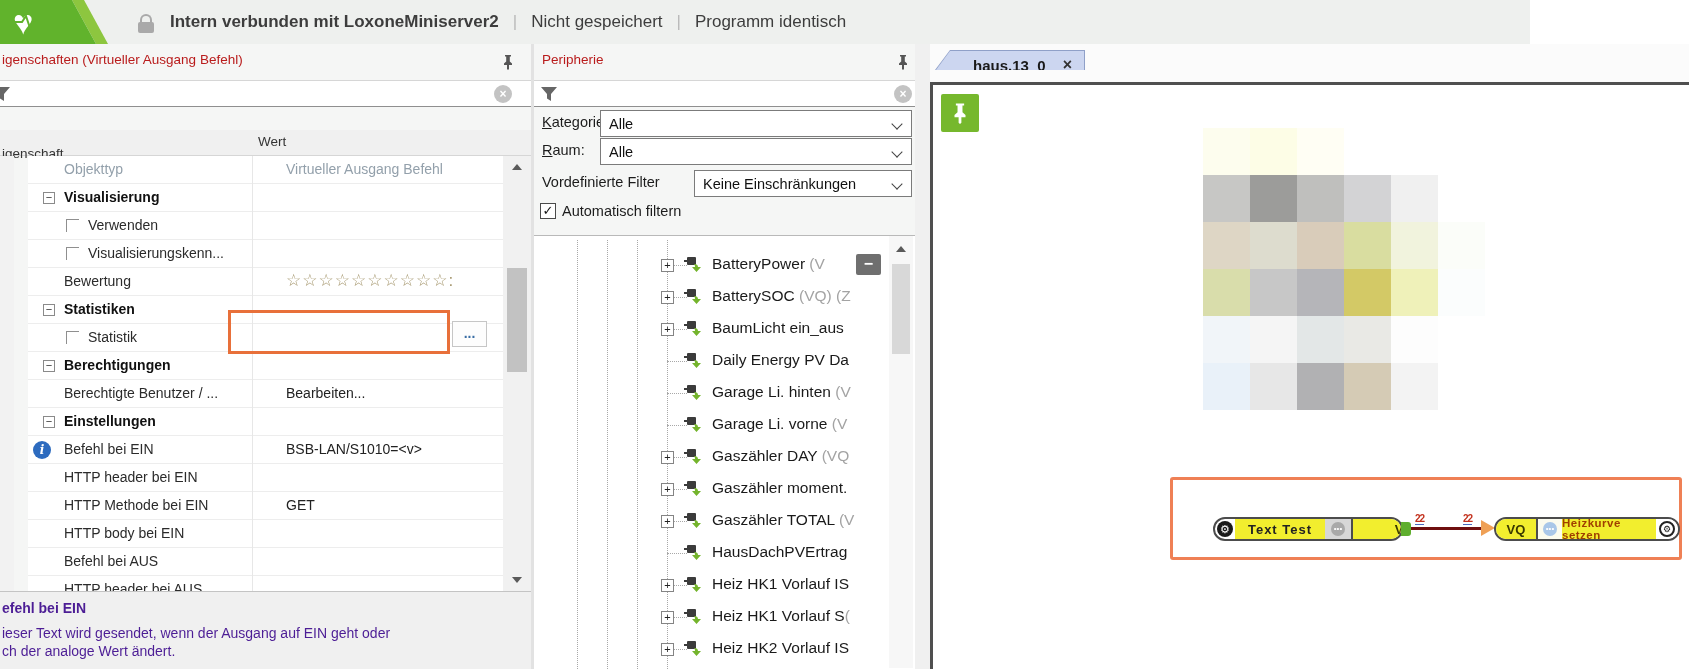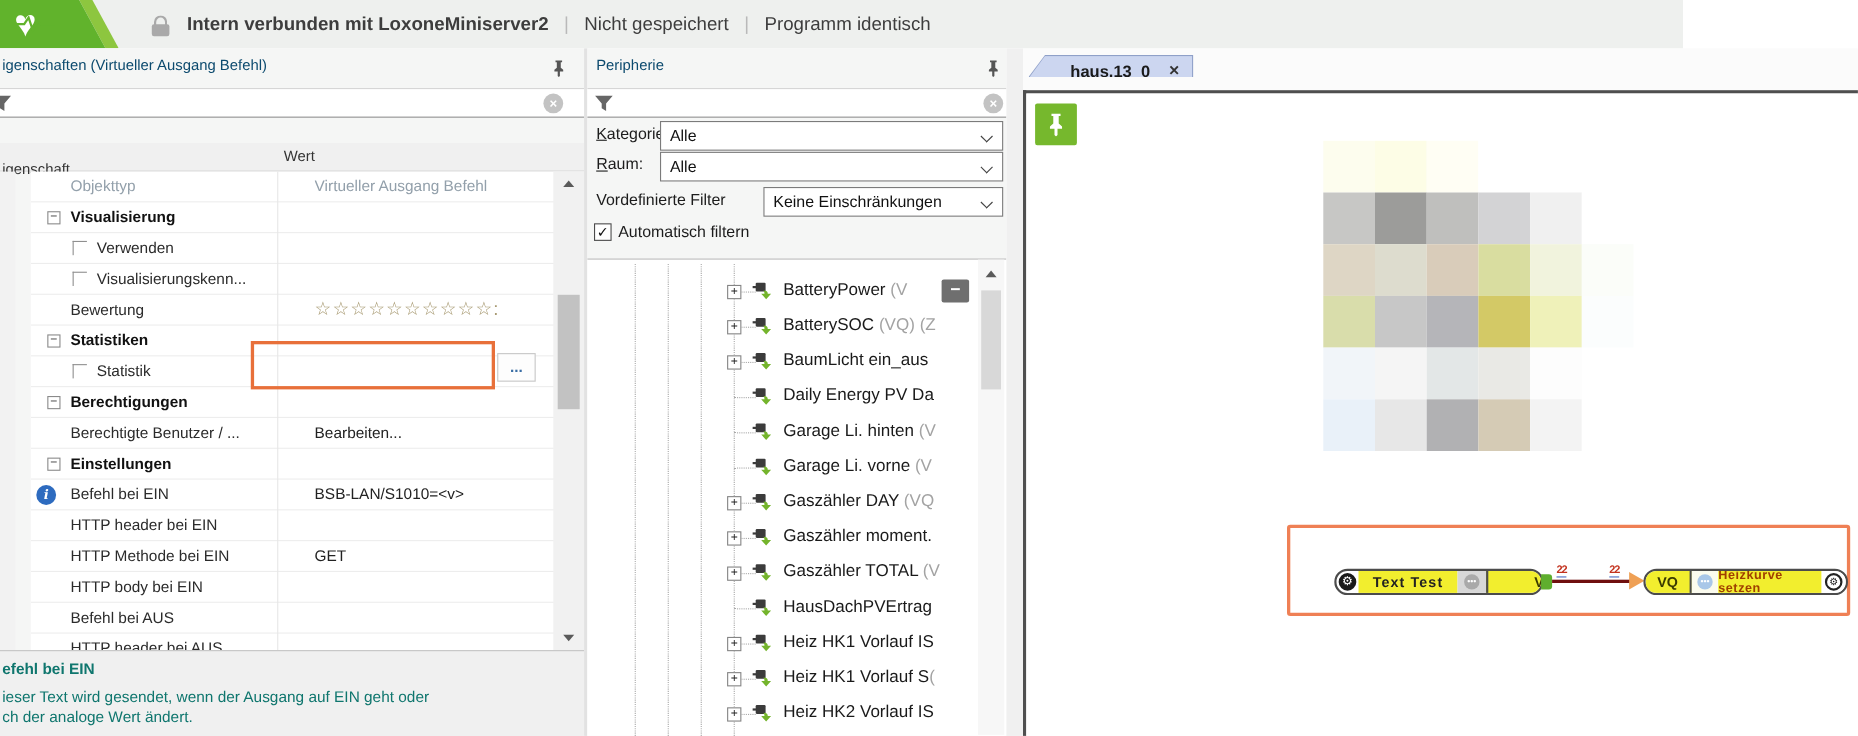--- a/index.html
+++ b/index.html
@@ -16,21 +16,21 @@
   #logo-heart { left:13px; top:0px; font-size:34px; color:#fff; line-height:44px; }
   #logo-pulse { left:10px; top:14px; }
   #lock { left:138px; top:14px; width:16px; height:19px; }
   #lock .shackle { position:absolute; left:2px; top:0; width:12px; height:12px; border:2.5px solid #a9a9a9; border-radius:6px 6px 0 0; border-bottom:none; }
   #lock .lbody { position:absolute; left:0; top:8px; width:16px; height:11px; background:#a9a9a9; border-radius:2px; }
   #titletexts { left:170px; top:0; height:44px; display:flex; align-items:center; gap:14px; font-size:17px; color:#3d3d3d; }
   #titletexts .sep { color:#b9b9b9; font-weight:400; }
   .bold { font-weight:bold; }
 
   
-  .panel-title { font-size:13.5px; color:#0c4a6e; }
+  .panel-title { font-size:13.5px; color:#b91c1c; }
   .pin-ico svg { display:block; }
   .clear-btn { width:18px; height:18px; border-radius:50%; background:#c3c3c3; color:#fff; font-size:12px; font-weight:bold; text-align:center; line-height:18px; }
   .chev { width:8px; height:8px; border-right:1.6px solid #444; border-bottom:1.6px solid #444; transform:rotate(45deg); }
   .tri-up { width:0; height:0; border-left:5px solid transparent; border-right:5px solid transparent; border-bottom:6px solid #5a5a5a; }
   .tri-down { width:0; height:0; border-left:5px solid transparent; border-right:5px solid transparent; border-top:6px solid #5a5a5a; }
 
   
   #props { left:0; top:44px; width:531px; height:625px; background:#f5f6f5; }
   #props-title { left:2px; top:8px; }
   #props-pin { left:501px; top:10px; }
@@ -52,21 +52,21 @@
   .prow .chk { position:absolute; left:38px; top:7px; width:13px; height:13px; border-left:1px solid #8f8f8f; border-top:1px solid #8f8f8f; }
   .prow.check .lbl { left:60px; }
   .prow .info-ico { position:absolute; left:5px; top:5px; width:18px; height:18px; border-radius:50%; background:#2d6bbf; color:#fff; text-align:center; line-height:18px; font-size:12px; font-weight:bold; font-family:"DejaVu Serif", serif; font-style:italic; }
   .prow .stars { position:absolute; left:258px; top:2px; width:192px; overflow:hidden; white-space:nowrap; color:#a89a72; font-size:17px; letter-spacing:1px; }
   #value-highlight { left:228px; top:266px; width:222px; height:44px; border:3px solid #e8703a; z-index:5; }
   #more-btn { left:452px; top:277px; width:35px; height:26px; background:#fdfdfd; border:1px solid #c6c6c6; color:#3a6ea5; font-weight:bold; text-align:center; line-height:22px; font-size:14px; z-index:6; }
   #props-scroll { left:503px; top:112px; width:28px; height:435px; background:#f1f1f1; }
   #props-scroll .sb-up { position:absolute; left:9px; top:8px; }
   #props-scroll .sb-down { position:absolute; left:9px; bottom:8px; }
   #props-scroll .thumb { position:absolute; left:4px; top:112px; width:20px; height:104px; background:#c2c2c2; }
-  #props-help { left:0; top:547px; width:531px; height:78px; background:#f0f0f0; border-top:1px solid #c4c4c4; font-size:14px; color:#0f766e; }
+  #props-help { left:0; top:547px; width:531px; height:78px; background:#f0f0f0; border-top:1px solid #c4c4c4; font-size:14px; color:#4c1d95; }
   #props-help .h-title { position:absolute; left:2px; top:8px; font-weight:bold; }
   #props-help .h-l1 { position:absolute; left:2px; top:33px; }
   #props-help .h-l2 { position:absolute; left:2px; top:51px; }
   #panel-gap1 { left:531px; top:44px; width:3px; height:625px; background:#e2e2e2; }
 
   
   #periph { left:534px; top:44px; width:381px; height:625px; background:#f5f6f5; }
   #periph-title { left:8px; top:8px; }
   #periph-pin { left:362px; top:10px; }
   #periph-filter { left:0; top:36px; width:381px; height:27px; background:#fff; border-top:1px solid #d6d6d6; border-bottom:1px solid #8f8f8f; }

